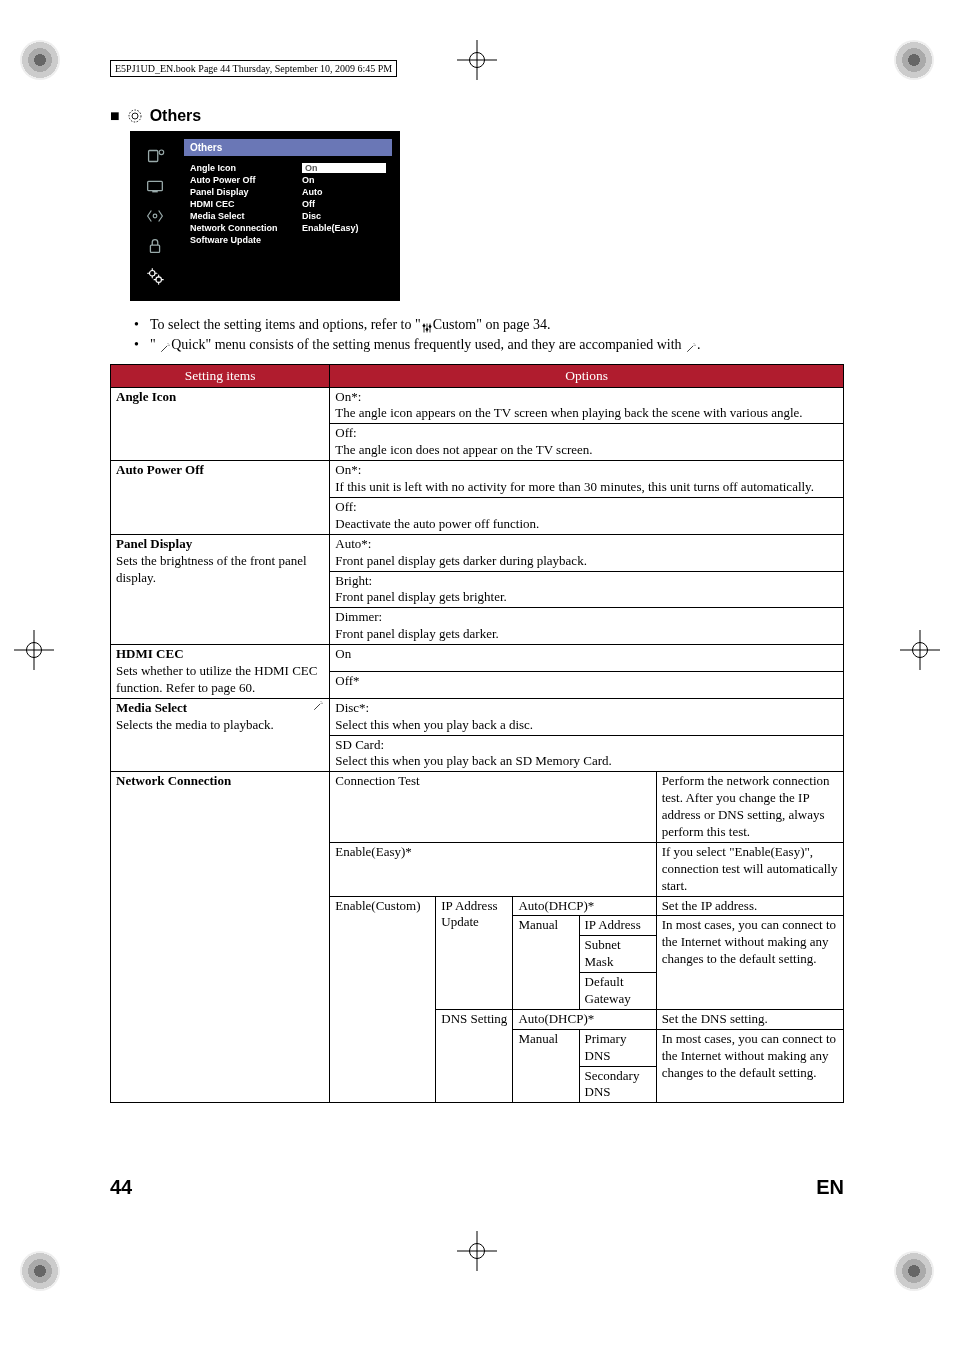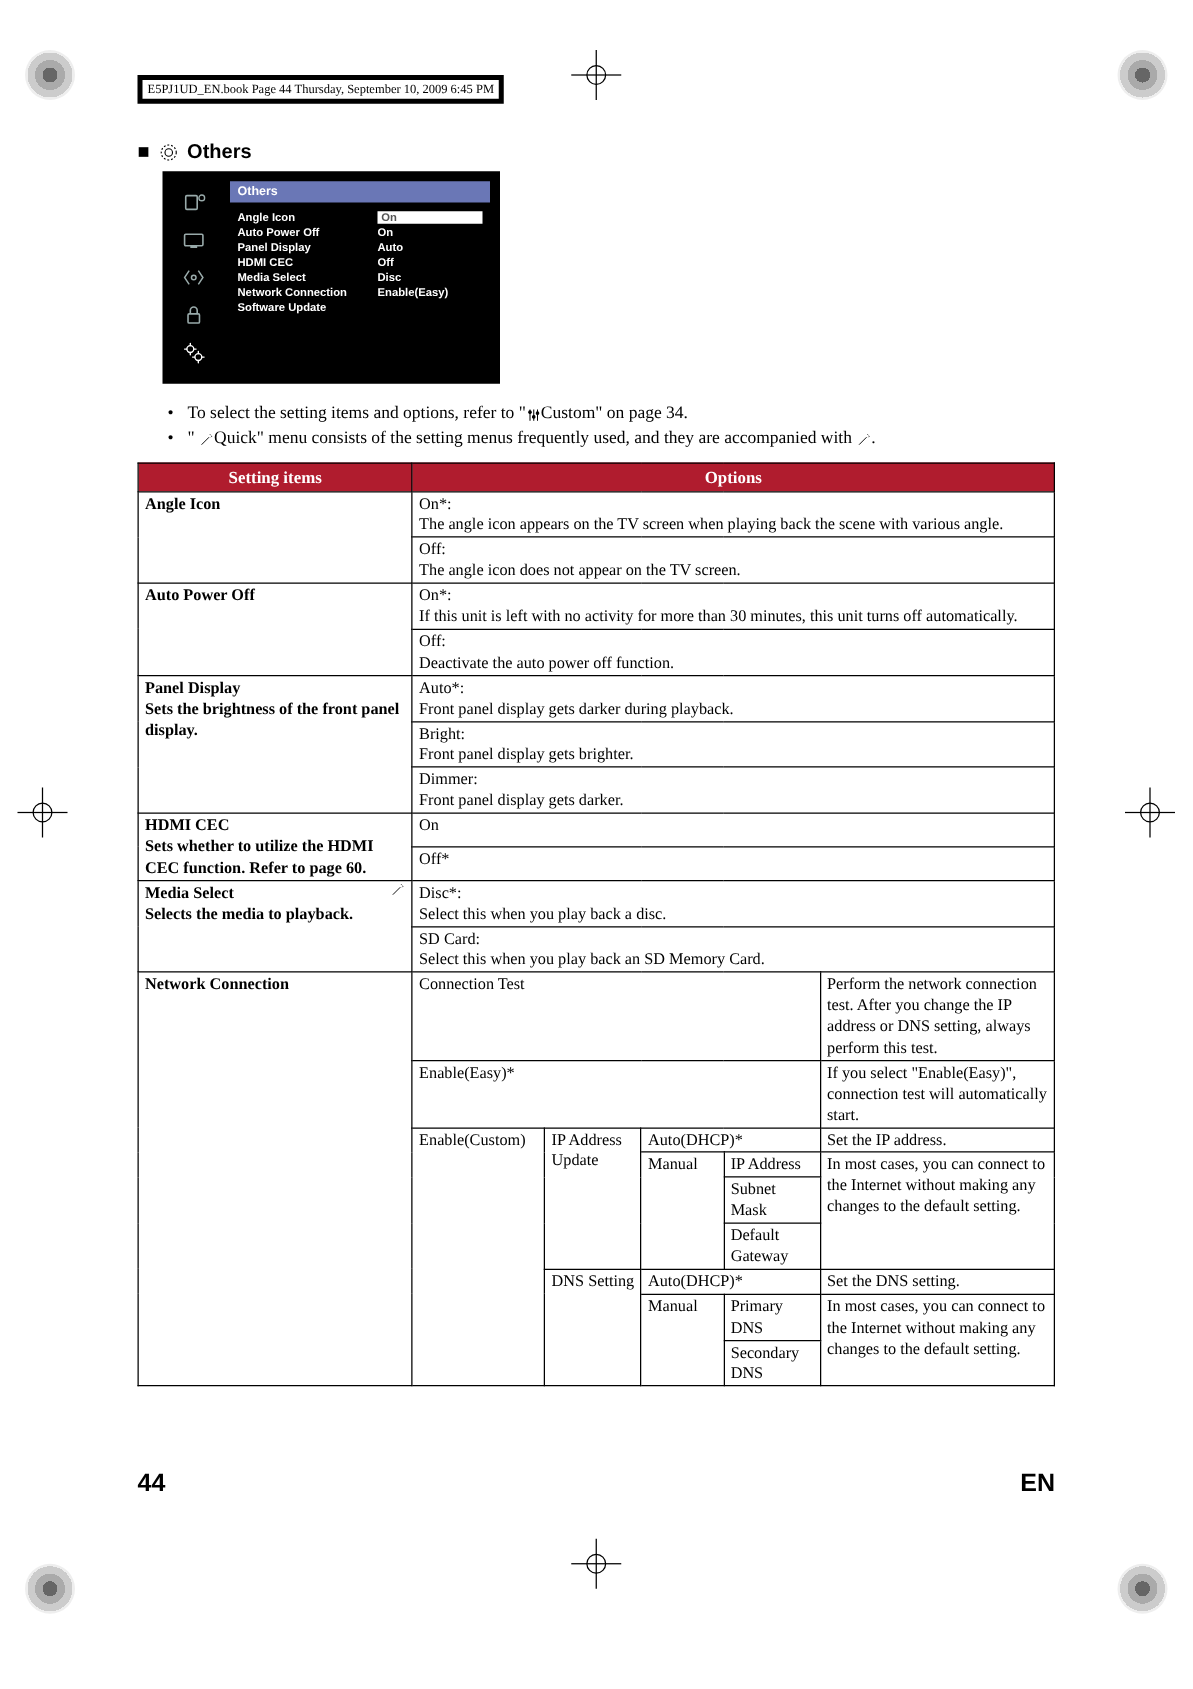--- a/index.html
+++ b/index.html
@@ -12,21 +12,21 @@
     color: #000;
     background: #fff;
   }
   .page {
     position: relative;
     padding: 50px 110px 40px 110px;
   }
   .topline {
     font-size: 10px;
     margin: 10px 16px 30px 0;
-    border: 4px solid #000000;
+    border: 1px solid #000000;
     padding: 2px 4px;
     display: inline-block;
   }
   .title {
     text-align: center;
     font-family: "Trebuchet MS", Arial, sans-serif;
     font-weight: bold;
     color: #888;
     font-size: 28px;
     margin-bottom: 18px;
@@ -86,34 +86,34 @@
   .notes .note-line { display:flex; gap:6px; }
   .notes .bullet { width:10px; }
   table.settings {
     border-collapse: collapse;
     width: 100%;
     font-size: 13px;
   }
   table.settings th {
     background: #b01c2e;
     color:#fff;
-    font-weight: bold;
+    font-weight: normal;
     padding: 3px 6px;
     border: 1px solid #000;
     font-size: 13.5px;
   }
   table.settings td {
     border: 1px solid #000;
     padding: 1px 5px;
     vertical-align: top;
     line-height: 1.3;
   }
   table.settings td.left { width: 199px; }
   table.settings .bold { font-weight: bold; }
-  table.settings .sub { font-weight: bold; }
+  table.settings .sub { font-weight: normal; }
   .footer {
     position: absolute;
     bottom: 152px;
     left: 0; right: 0;
     display:flex;
     justify-content: space-between;
     padding: 0 110px;
     font-family: "Trebuchet MS", Arial, sans-serif;
     font-weight: bold;
     font-size: 20px;

